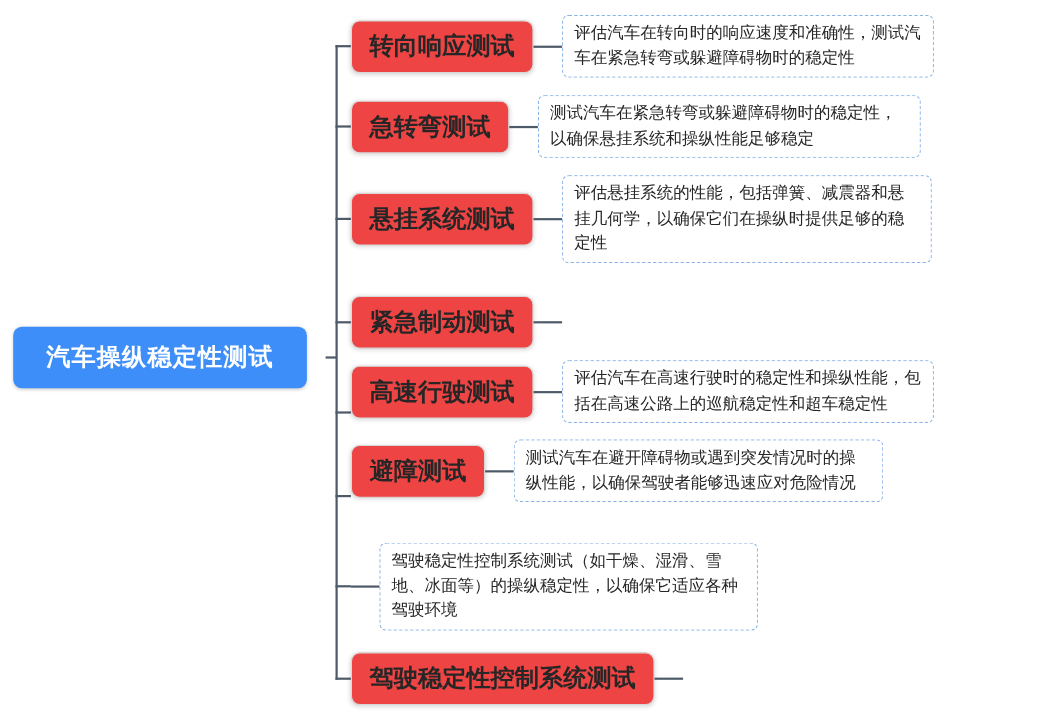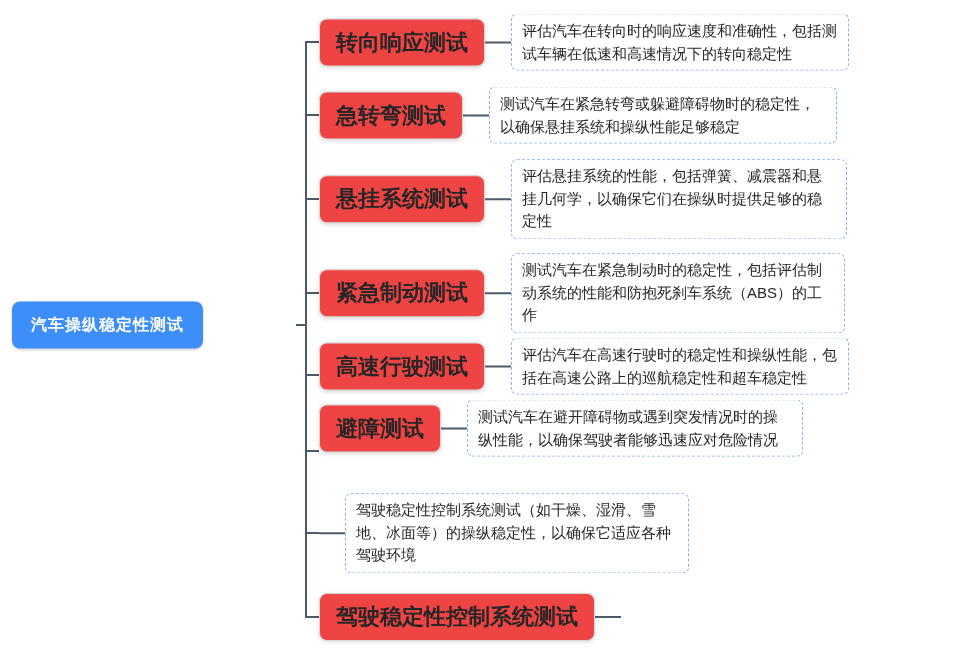--- a/index.html
+++ b/index.html
@@ -19,22 +19,22 @@
     overflow:hidden;
   }
 
   
   .root{
     position:absolute;
     left:12px;top:325px;
     transform:translateY(-50%);
     background:var(--root-bg);
     color:#ffffff;
-    font-size:16px;font-weight:bold;
-    padding:13px 19px;
+    font-size:22px;font-weight:bold;
+    padding:13px 30px;
     border-radius:8px;
     white-space:nowrap;
     letter-spacing:1px;
     box-shadow:0 1px 3px rgba(0,0,0,.18);
   }
 
   
   .line{position:absolute;background:var(--connector);}
   .trunk{left:305px;top:41px;width:2px;height:577px;}
   .stub{height:2px;left:305px;width:14px;}
@@ -87,42 +87,41 @@
   <div class="line stub" style="top:374px"></div>
   <div class="line stub" style="top:450px"></div>
   <div class="line stub" style="top:532px"></div>
   <div class="line stub" style="top:616px"></div>
 
   <div class="root">汽车操纵稳定性测试</div>
 
   <div class="row" style="top:42px">
     <div class="node">转向响应测试</div>
     <div class="link"></div>
-    <div class="desc" style="width:338px">评估汽车在转向时的响应速度和准确性，包括测试车辆在低速和高速情况下的转向稳定性</div>
+    <div class="desc" style="width:338px">评估汽车在转向时的响应速度和准确性，测试汽车在紧急转弯或躲避障碍物时的稳定性</div>
   </div>
 
   <div class="row" style="top:115px">
     <div class="node">急转弯测试</div>
     <div class="link"></div>
     <div class="desc" style="width:348px">测试汽车在紧急转弯或躲避障碍物时的稳定性，以确保悬挂系统和操纵性能足够稳定</div>
   </div>
 
   <div class="row" style="top:199px">
     <div class="node">悬挂系统测试</div>
     <div class="link"></div>
     <div class="desc" style="width:336px">评估悬挂系统的性能，包括弹簧、减震器和悬挂几何学，以确保它们在操纵时提供足够的稳定性</div>
   </div>
 
   <div class="row" style="top:293px">
     <div class="node">紧急制动测试</div>
     <div class="link"></div>
-    <div class="desc" style="width:334px">测试汽车在紧急制动时的稳定性，包括评估制动系统的性能和防抱死刹车系统（ABS）的工作</div>
   </div>
 
-  <div class="row" style="top:366px">
+  <div class="row" style="top:356px">
     <div class="node">高速行驶测试</div>
     <div class="link"></div>
     <div class="desc" style="width:338px">评估汽车在高速行驶时的稳定性和操纵性能，包括在高速公路上的巡航稳定性和超车稳定性</div>
   </div>
 
   <div class="row" style="top:428px">
     <div class="node">避障测试</div>
     <div class="link"></div>
     <div class="desc" style="width:336px">测试汽车在避开障碍物或遇到突发情况时的操纵性能，以确保驾驶者能够迅速应对危险情况</div>
   </div>

